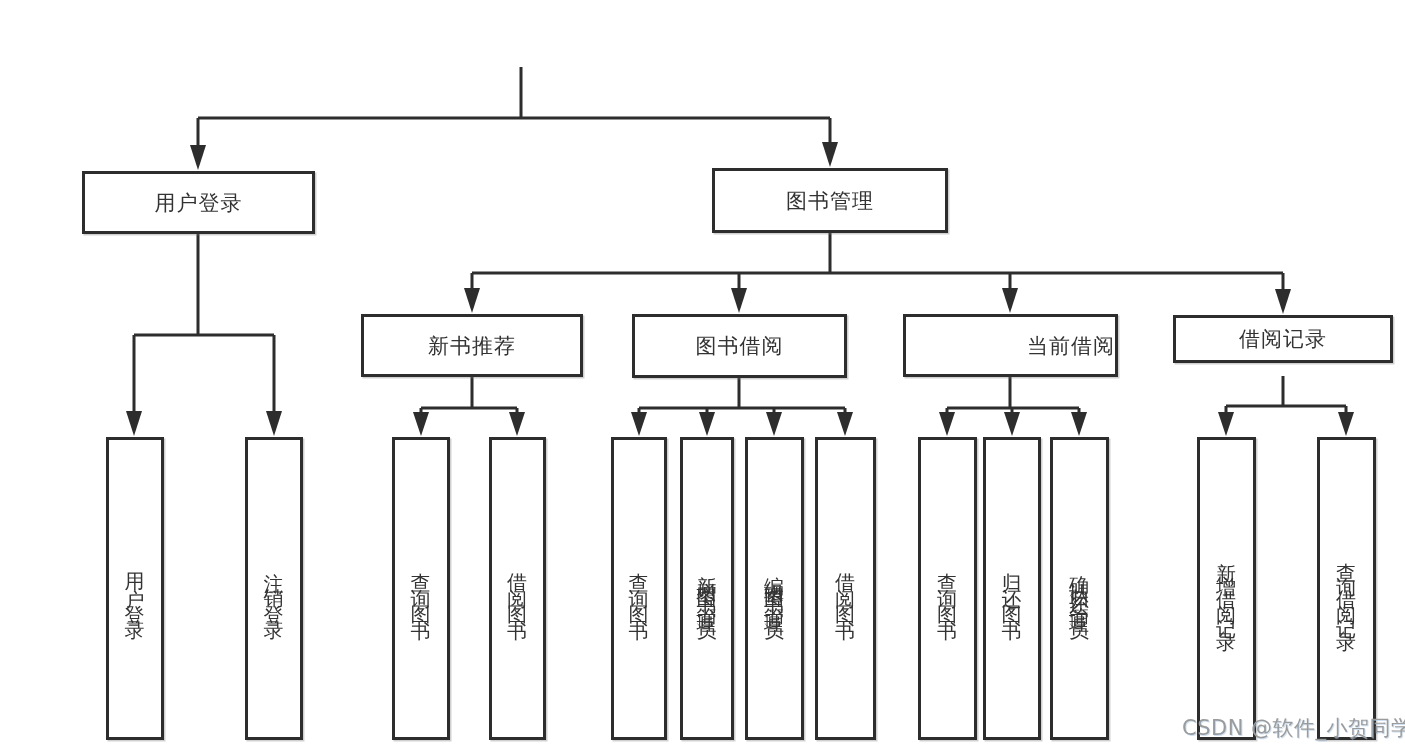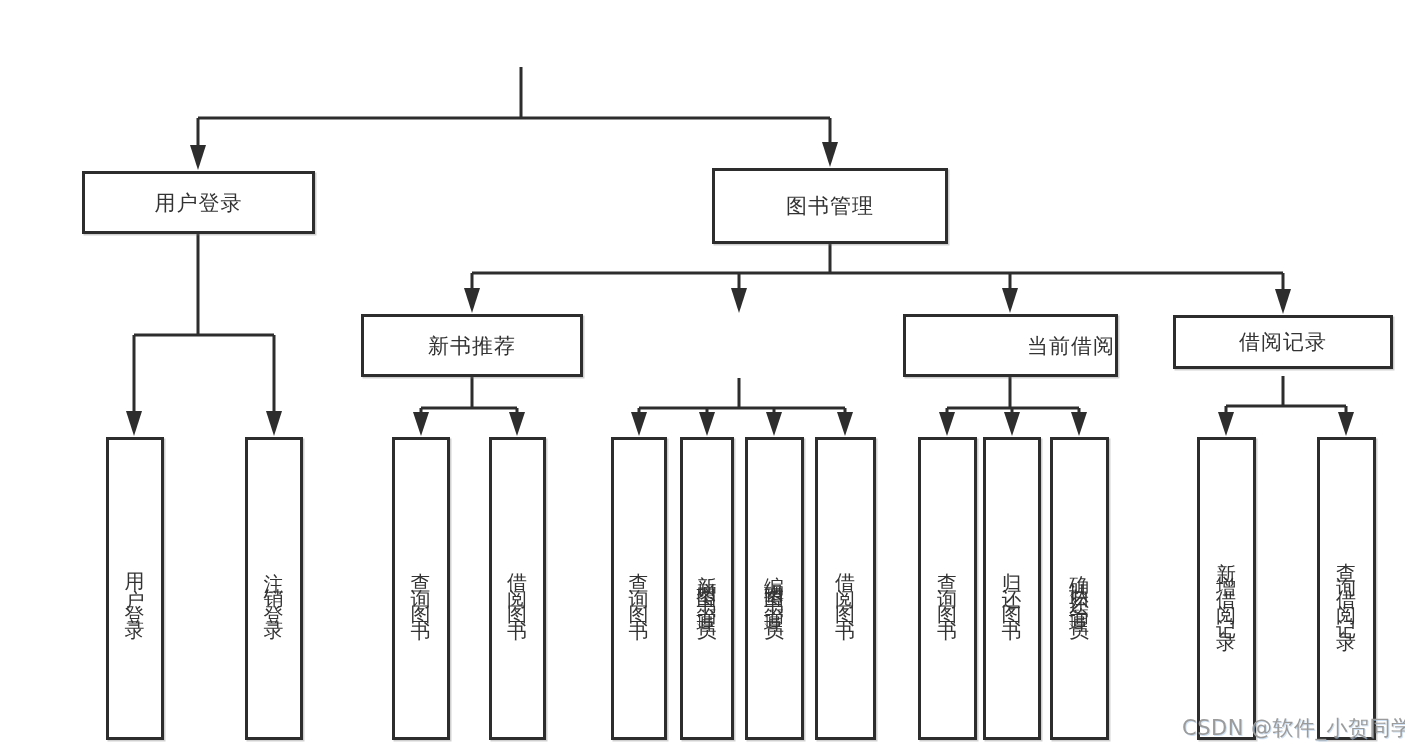--- a/index.html
+++ b/index.html
@@ -101,31 +101,34 @@
       <path d="M1283 376 V406 M1226 406 H1346 M1226 406 V413 M1346 406 V413"></path>
       <polygon points="1218,412 1234,412 1226,436" fill="#2d2d2d" stroke="none"></polygon>
       <polygon points="1338,412 1354,412 1346,436" fill="#2d2d2d" stroke="none"></polygon>
     </g>
   </svg>
 
 
   <div class="node" style="left:82px; top:171px; width:233px; height:63px;">
     <span class="lbl">用户登录</span>
   </div>
-  <div class="node" style="left:712px; top:168px; width:236px; height:76px;">
+  <div class="node" style="left:712px; top:168px; width:236px; height:65px;">
     <span class="lbl">图书管理</span>
   </div>
 
   <div class="node" style="left:361px; top:314px; width:222px; height:63px;">
     <span class="lbl">新书推荐</span>
   </div>
+  <div class="node" style="left:632px; top:314px; width:215px; height:64px;">
+    <span class="lbl">图书借阅</span>
+  </div>
   <div class="node" style="left:903px; top:314px; width:215px; height:63px;justify-content:flex-end;">
     <span class="lbl">当前借阅</span>
   </div>
-  <div class="node" style="left:1173px; top:315px; width:220px; height:54px;">
+  <div class="node" style="left:1173px; top:315px; width:220px; height:48px;">
     <span class="lbl">借阅记录</span>
   </div>
 
   <div class="node leaf sp4" style="left:106px;">
     <span class="lbl">用户登录</span>
   </div>
   <div class="node leaf sp4" style="left:245px;">
     <span class="lbl">注销登录</span>
   </div>
 

